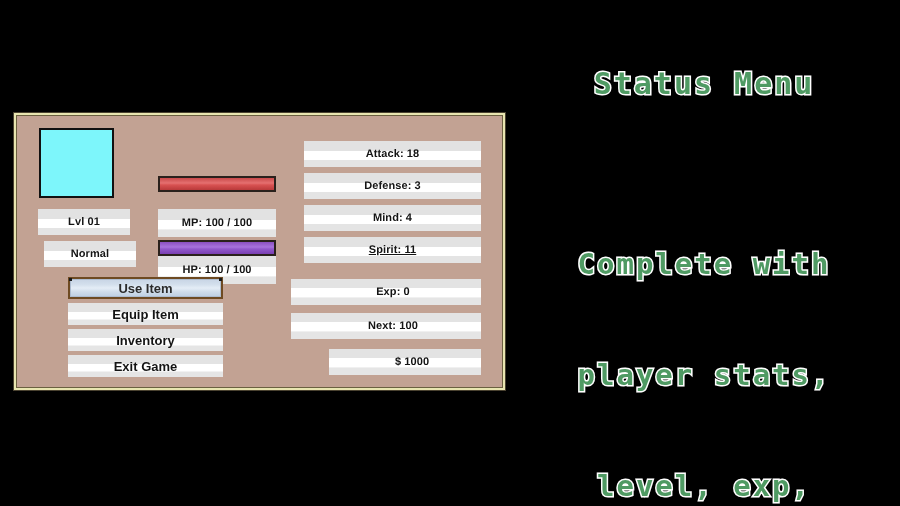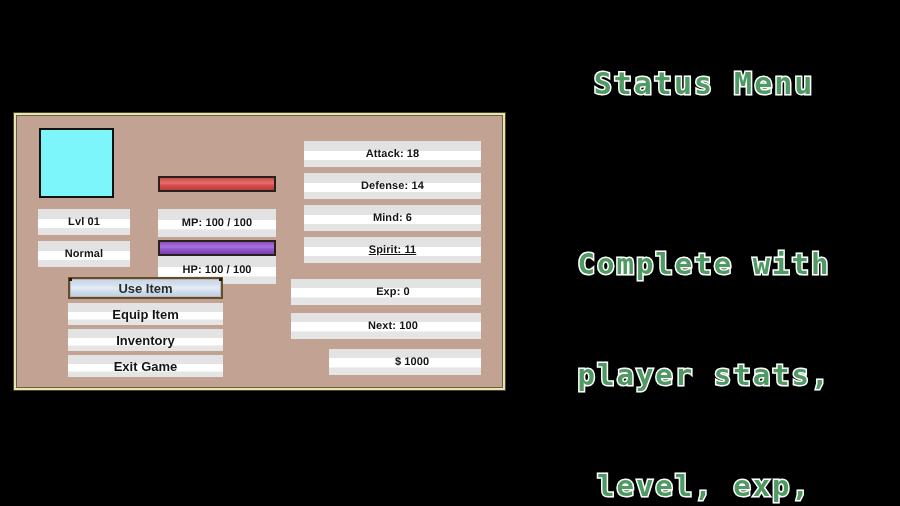--- a/index.html
+++ b/index.html
@@ -72,21 +72,21 @@
     top: 13px;
     width: 75px;
     height: 70px;
     background: #7df6fb;
     border: 2px solid #111111;
     box-sizing: border-box;
   }
 
   
   #lvl-plate   { left: 22px; top: 94px;  width: 92px; height: 26px; }
-  #cond-plate  { left: 22px; top: 126px; width: 92px; height: 26px; }
+  #cond-plate  { left: 28px; top: 126px; width: 92px; height: 26px; }
 
   
   #hp-plate { left: 142px; top: 141px; width: 118px; height: 28px; }
   #mp-plate { left: 142px; top: 94px;  width: 118px; height: 28px; }
 
   .gauge {
     position: absolute;
     box-sizing: border-box;
     border: 2px solid #2a211c;
     height: 16px;
@@ -210,22 +210,22 @@
 
     <div class="plate" id="mp-plate">MP: 100 / 100</div>
     <div class="gauge" id="mp-gauge"></div>
 
     <div class="cmd selected" id="cmd-0">Use Item</div>
     <div class="cmd" id="cmd-1">Equip Item</div>
     <div class="cmd" id="cmd-2">Inventory</div>
     <div class="cmd" id="cmd-3">Exit Game</div>
 
     <div class="plate stat" id="stat-0">Attack: 18</div>
-    <div class="plate stat" id="stat-1">Defense: 14</div>
-    <div class="plate stat" id="stat-2">Mind: 6</div>
+    <div class="plate stat" id="stat-1">Defense: 3</div>
+    <div class="plate stat" id="stat-2">Mind: 4</div>
     <div class="plate stat" id="stat-3">Spirit: 11</div>
 
     <div class="plate wide-white" id="exp-plate">Exp: 0</div>
     <div class="plate wide-white" id="next-plate">Next: 100</div>
     <div class="plate wide-white" id="money-plate">$ 1000</div>
 
   </div>
 </div>
 
 <div id="caption-area">

